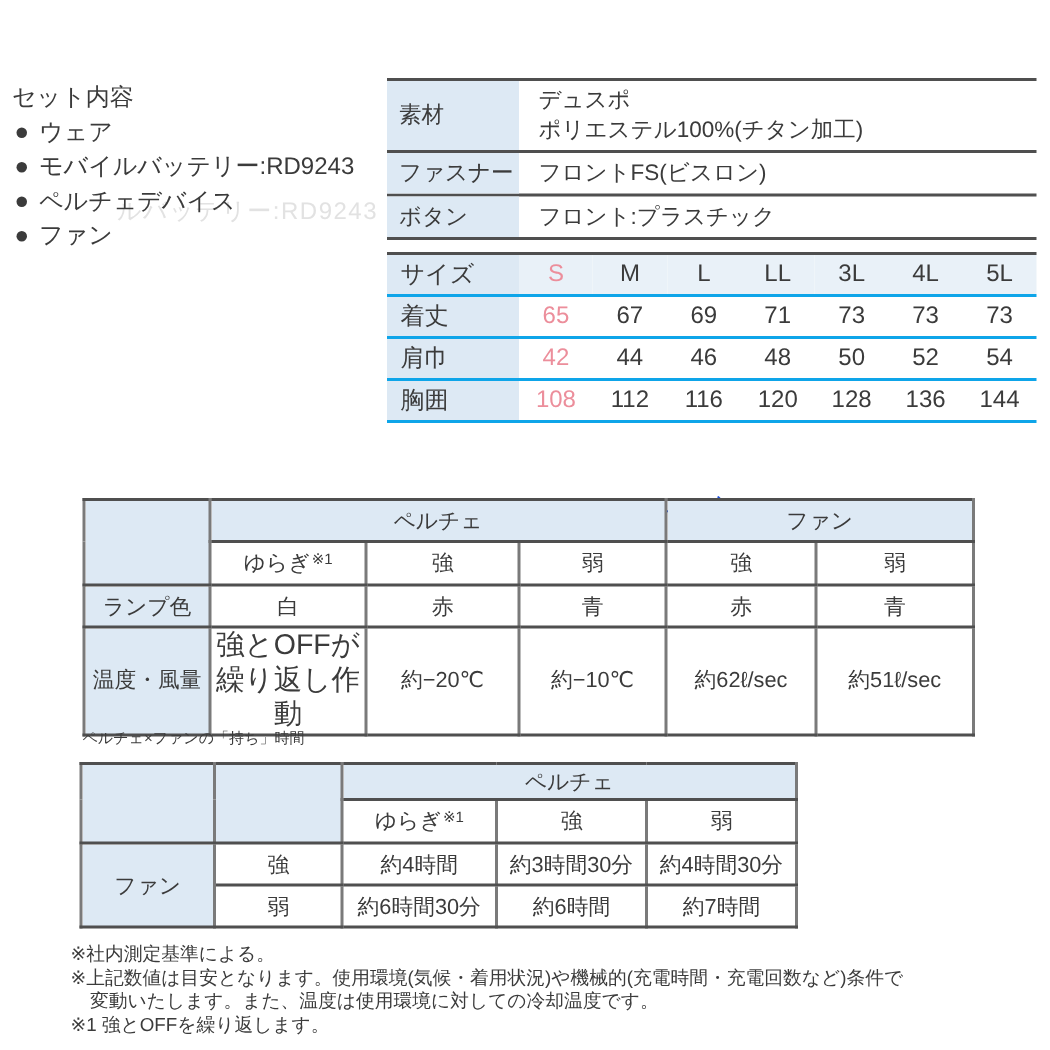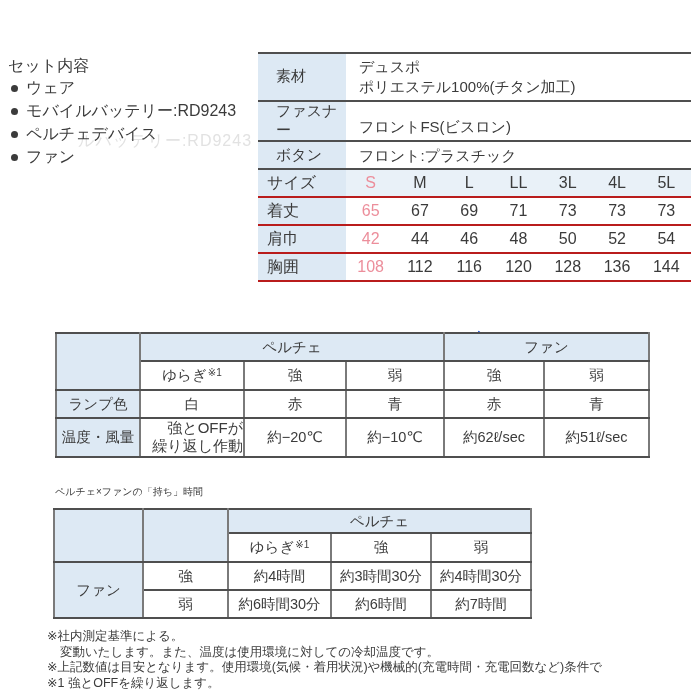--- a/index.html
+++ b/index.html
@@ -15,26 +15,26 @@
   .set-title{height:23px;line-height:23px;}
   .set-item{display:flex;align-items:center;height:23px;position:relative;z-index:2;}
   .bullet{width:7px;height:7px;border-radius:50%;background:#3b3b3b;margin:0 8px 0 3px;flex:0 0 auto;}
   .ghost{position:absolute;left:78px;top:131px;font-size:16px;color:#e2e2e2;white-space:nowrap;z-index:1;letter-spacing:1px;}
 
   
   .spec{position:absolute;left:258px;top:52px;width:433px;border-top:2px solid #4f4f4f;font-size:15px;}
   .spec-row{display:flex;border-bottom:2px solid #4f4f4f;}
   .spec-row.r0{min-height:40px;}
   .spec-row.r1,.spec-row.r2{min-height:27px;}
-  .spec-label{width:88px;background:#dde9f4;display:flex;align-items:center;padding-left:18px;box-sizing:border-box;flex:0 0 auto;}
+  .spec-label{width:88px;background:#dde9f4;display:flex;align-items:center;padding-left:8px;box-sizing:border-box;flex:0 0 auto;}
   .spec-value{flex:1;display:flex;flex-direction:column;justify-content:flex-end;padding:3px 0 3px 13px;line-height:1.32;}
 
   
   .size{position:absolute;left:258px;top:168px;width:433px;border-top:2px solid #4f4f4f;font-size:16px;}
-  .size-row{display:flex;border-bottom:2px solid #b91c1c;height:26px;align-items:stretch;}
+  .size-row{display:flex;border-bottom:2px solid #0ea5e9;height:26px;align-items:stretch;}
   .size-label{width:88px;background:#dde9f4;display:flex;align-items:center;padding-left:9px;box-sizing:border-box;flex:0 0 auto;}
   .size-cell{flex:1;display:flex;align-items:center;justify-content:center;}
   .size-row.header .size-cell{background:#e9f1f8;}
   .pink{color:#ec8e9b;}
   .note-pink{position:absolute;left:258px;top:295px;font-size:19px;color:#1d4ed8;margin-top:32px;}
 
   
   table.grid{border-collapse:collapse;table-layout:fixed;font-size:14.5px;padding-left:36px;}
   table.grid td{
     border-top:2px solid #4f4f4f;border-bottom:2px solid #4f4f4f;
@@ -43,21 +43,21 @@
   }
   table.grid td.bg{background:#dde9f4;}
   .ref{font-size:10px;vertical-align:4px;margin-left:1px;}
 
   
   .mode{position:absolute;left:55px;top:332px;}
   .mode tr.h1{height:28px;}
   .mode tr.h2{height:29px;}
   .mode tr.h3{height:28px;margin-top:42px;}
   .mode tr.h4{height:28px;}
-  .mode .small2{font-size:15px;line-height:1.22;text-align:right;}
+  .mode .small2{font-size:19px;line-height:1.22;}
 
   
   .dur-title{position:absolute;left:55px;top:485px;font-size:10px;}
   .dur{position:absolute;left:53px;top:508px;}
   .dur tr.h1{height:24px;}
   .dur tr.h2{height:29px;}
   .dur tr.h3,.dur tr.h4{height:28px;}
 
   
   .foot{position:absolute;left:47px;top:629px;font-size:12.5px;line-height:15.5px;width:640px;}
@@ -238,18 +238,18 @@
       <td>弱</td>
       <td>約6時間30分</td>
       <td>約6時間</td>
       <td>約7時間</td>
     </tr>
   </tbody>
     </table>
 
   <div class="foot">
     <div class="line">※社内測定基準による。</div>
+    <div class="line">※上記数値は目安となります。使用環境(気候・着用状況)や機械的(充電時間・充電回数など)条件で</div>
     <div class="line indent">変動いたします。また、温度は使用環境に対しての冷却温度です。</div>
-    <div class="line">※上記数値は目安となります。使用環境(気候・着用状況)や機械的(充電時間・充電回数など)条件で</div>
     <div class="line">※1 強とOFFを繰り返します。</div>
   </div>
 
 </div>
 
 </body></html>

